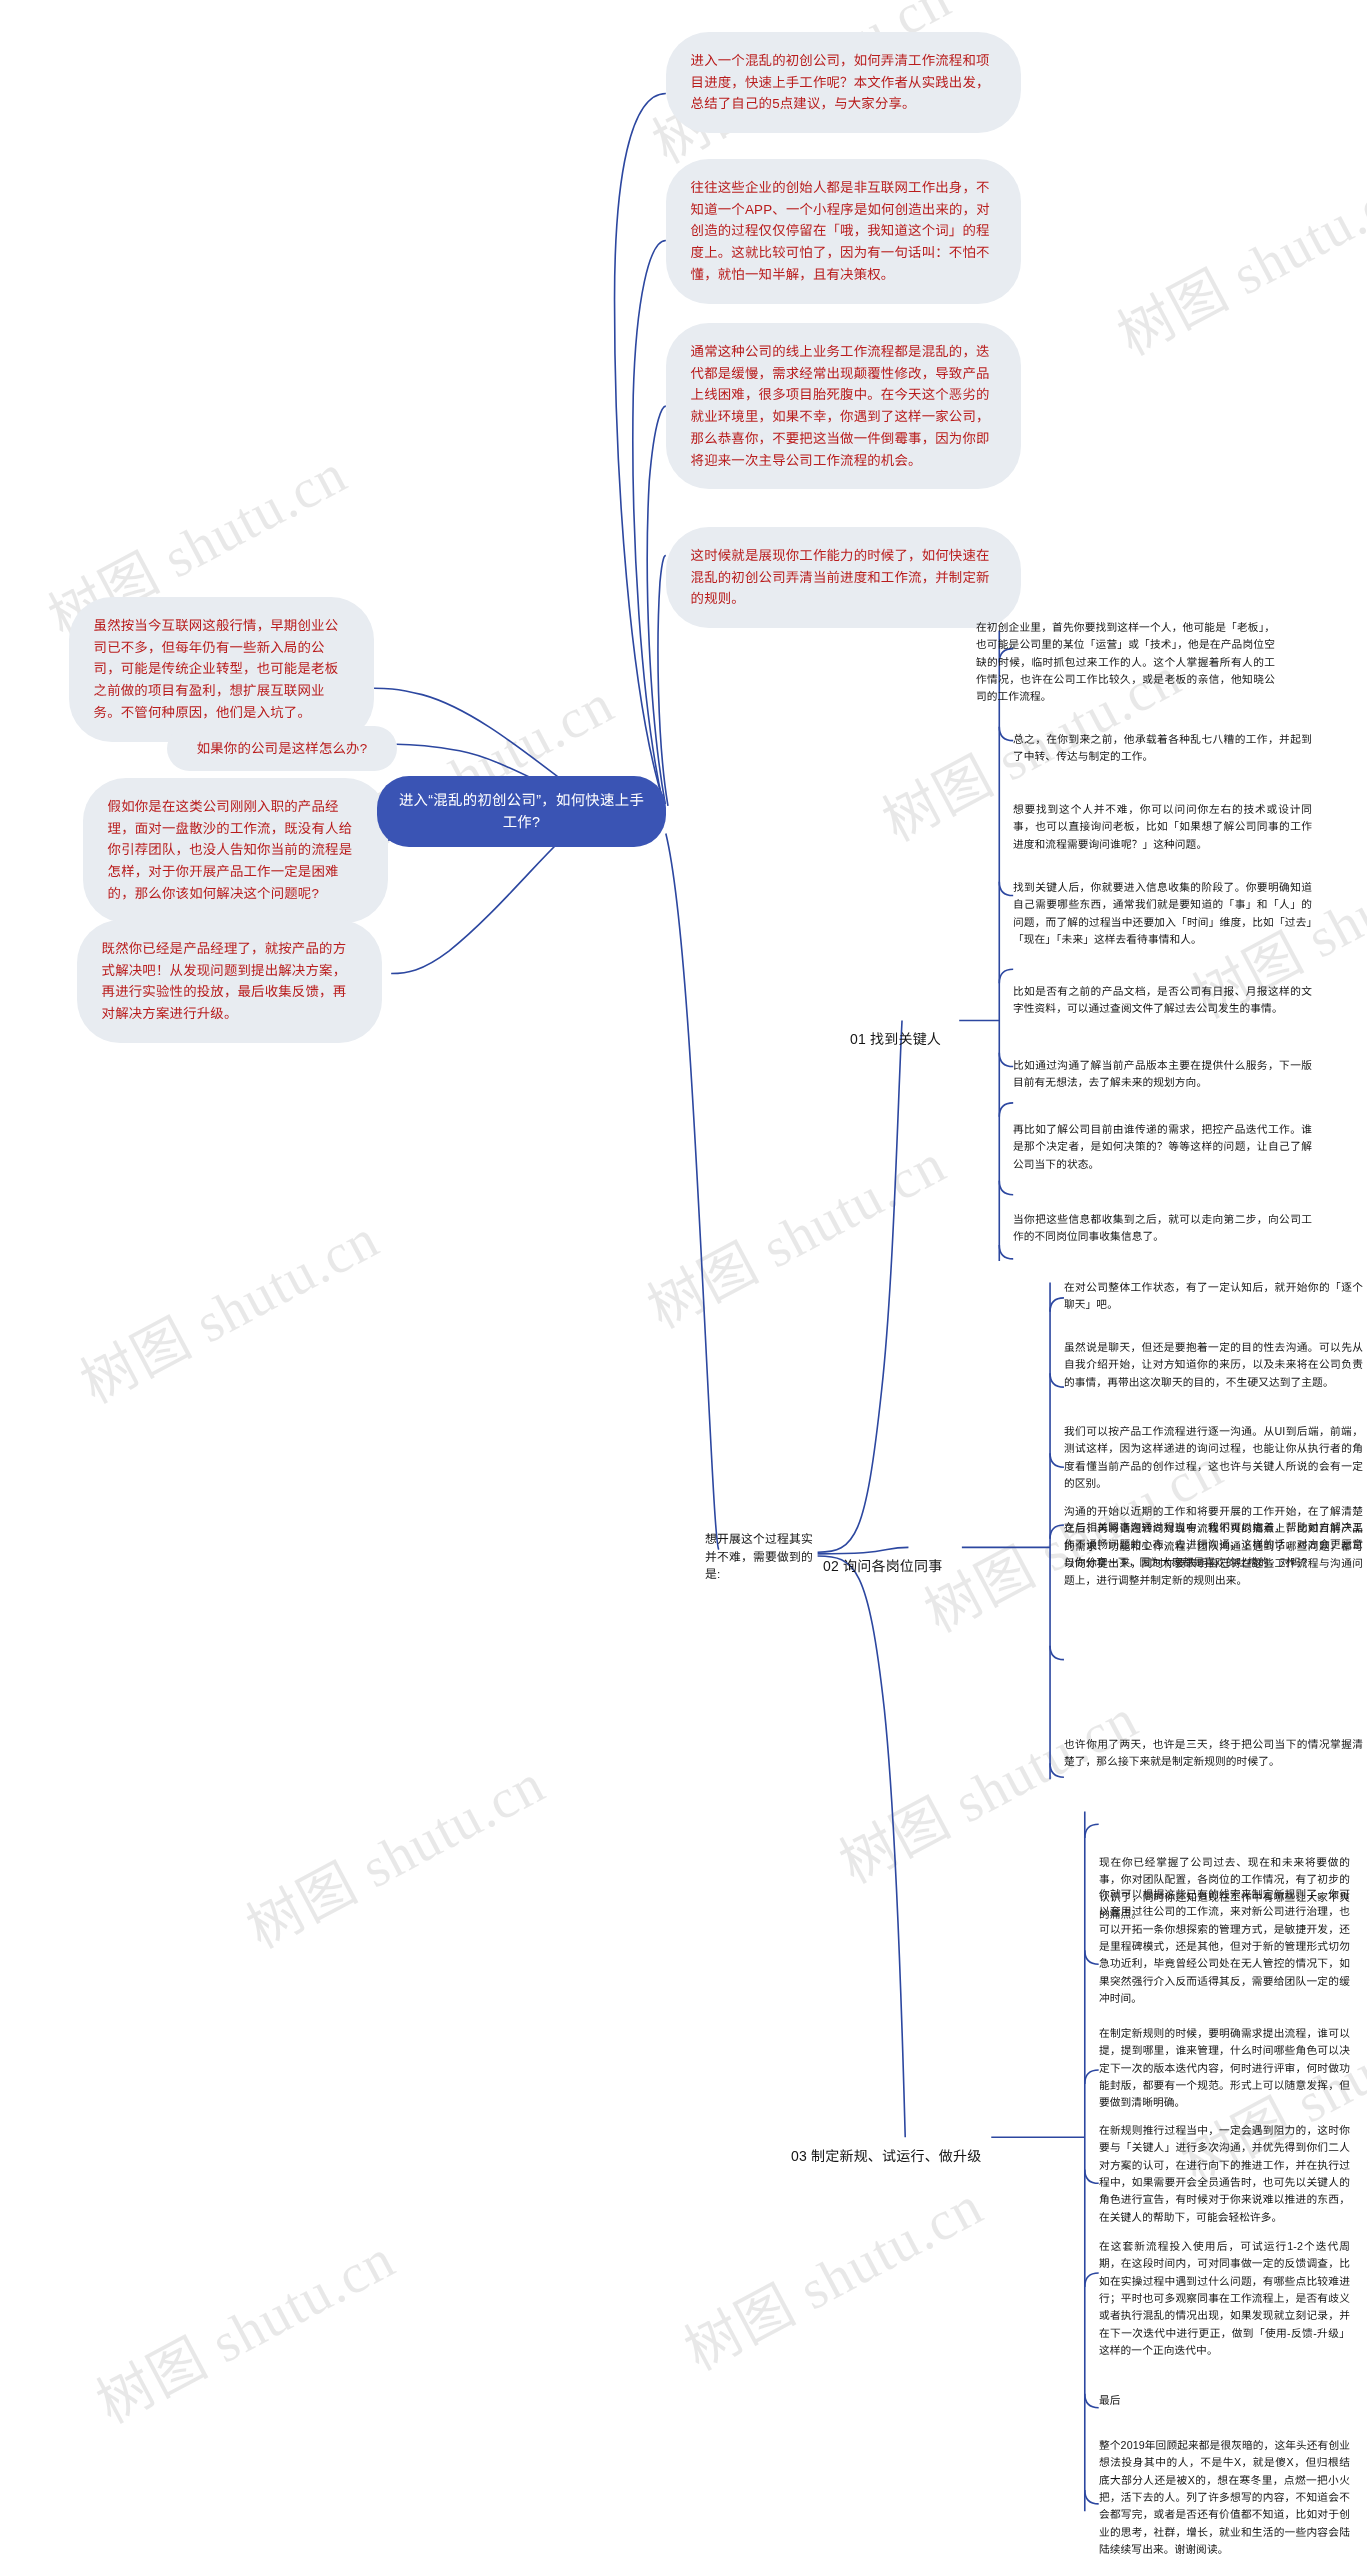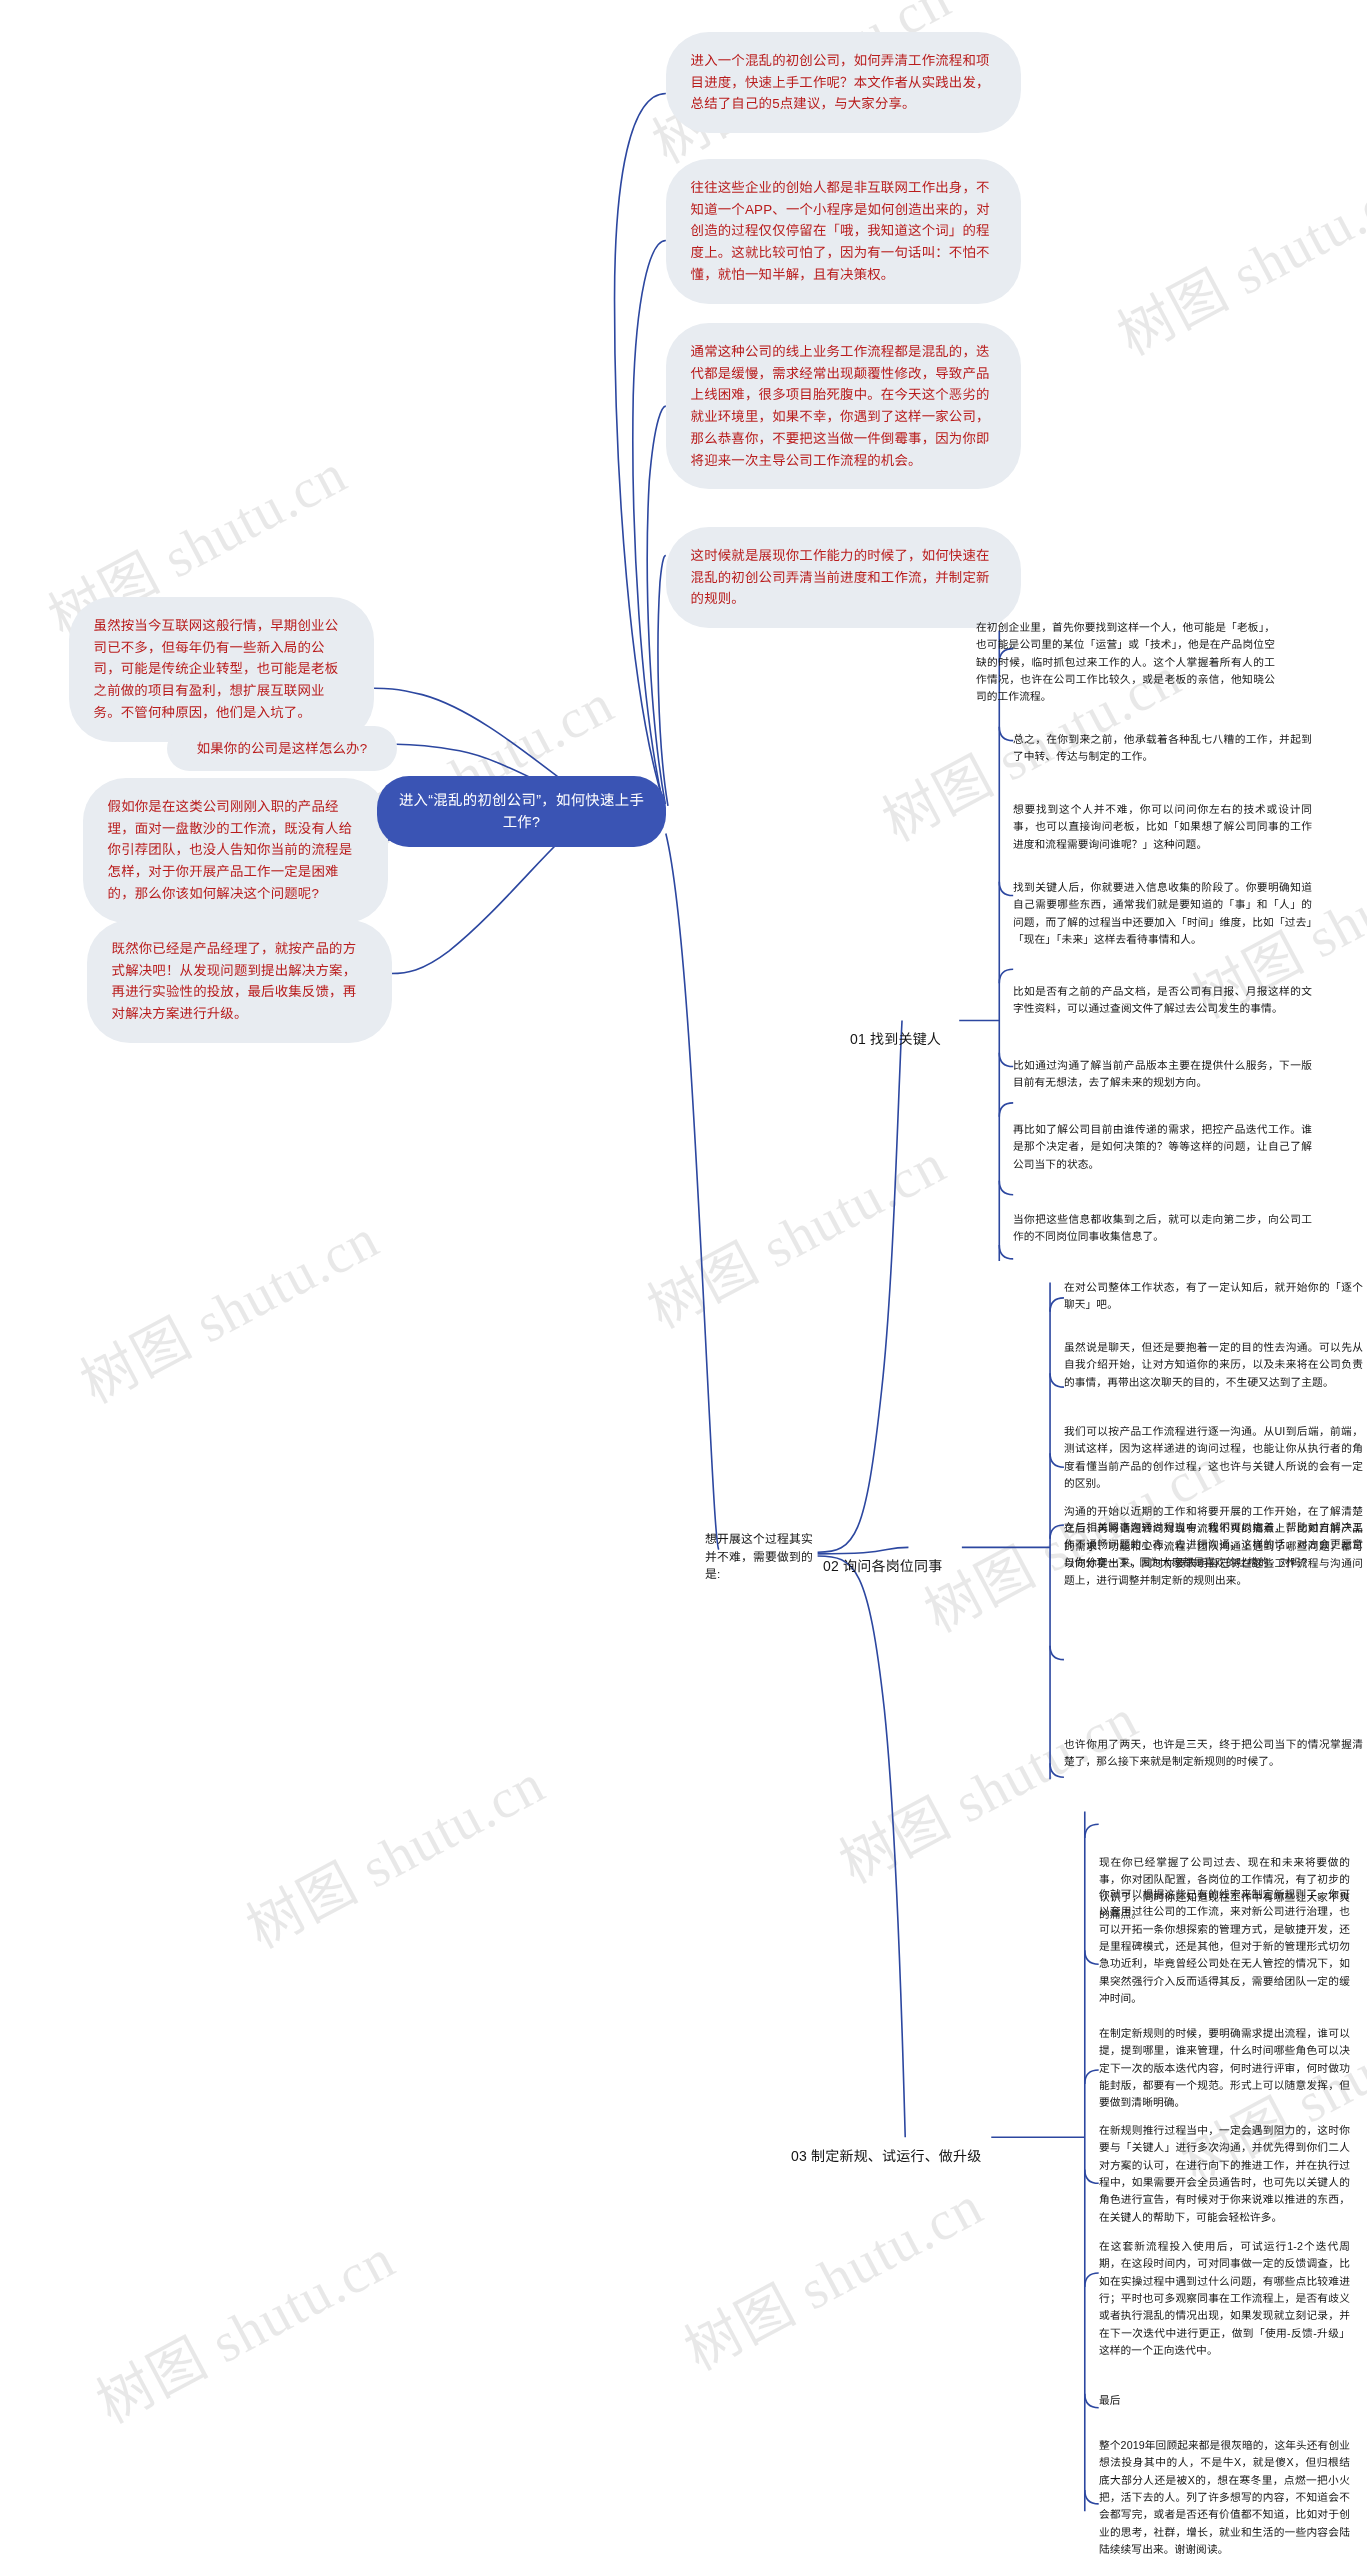--- a/index.html
+++ b/index.html
@@ -189,21 +189,21 @@
   </div>
 
   <div class="bubble one-line" style="left:167px; top:726px; width:230px;">
     <span>如果你的公司是这样怎么办?</span>
   </div>
 
   <div class="bubble" style="left:83px; top:778px; width:305px;">
     <span>假如你是在这类公司刚刚入职的产品经理，面对一盘散沙的工作流，既没有人给你引荐团队，也没人告知你当前的流程是怎样，对于你开展产品工作一定是困难的，那么你该如何解决这个问题呢?</span>
   </div>
 
-  <div class="bubble" style="left:87px; top:920px; width:305px;">
+  <div class="bubble" style="left:77px; top:920px; width:305px;">
     <span>既然你已经是产品经理了，就按产品的方式解决吧！从发现问题到提出解决方案，再进行实验性的投放，最后收集反馈，再对解决方案进行升级。</span>
   </div>
 
   <div class="mid-label" style="left:705px; top:1531px;">
     <span>想开展这个过程其实并不难，需要做到的是:</span>
   </div>
 
   <div class="branch-label" style="left:850px; top:1012px;">
     <span>01 找到关键人</span>
   </div>

